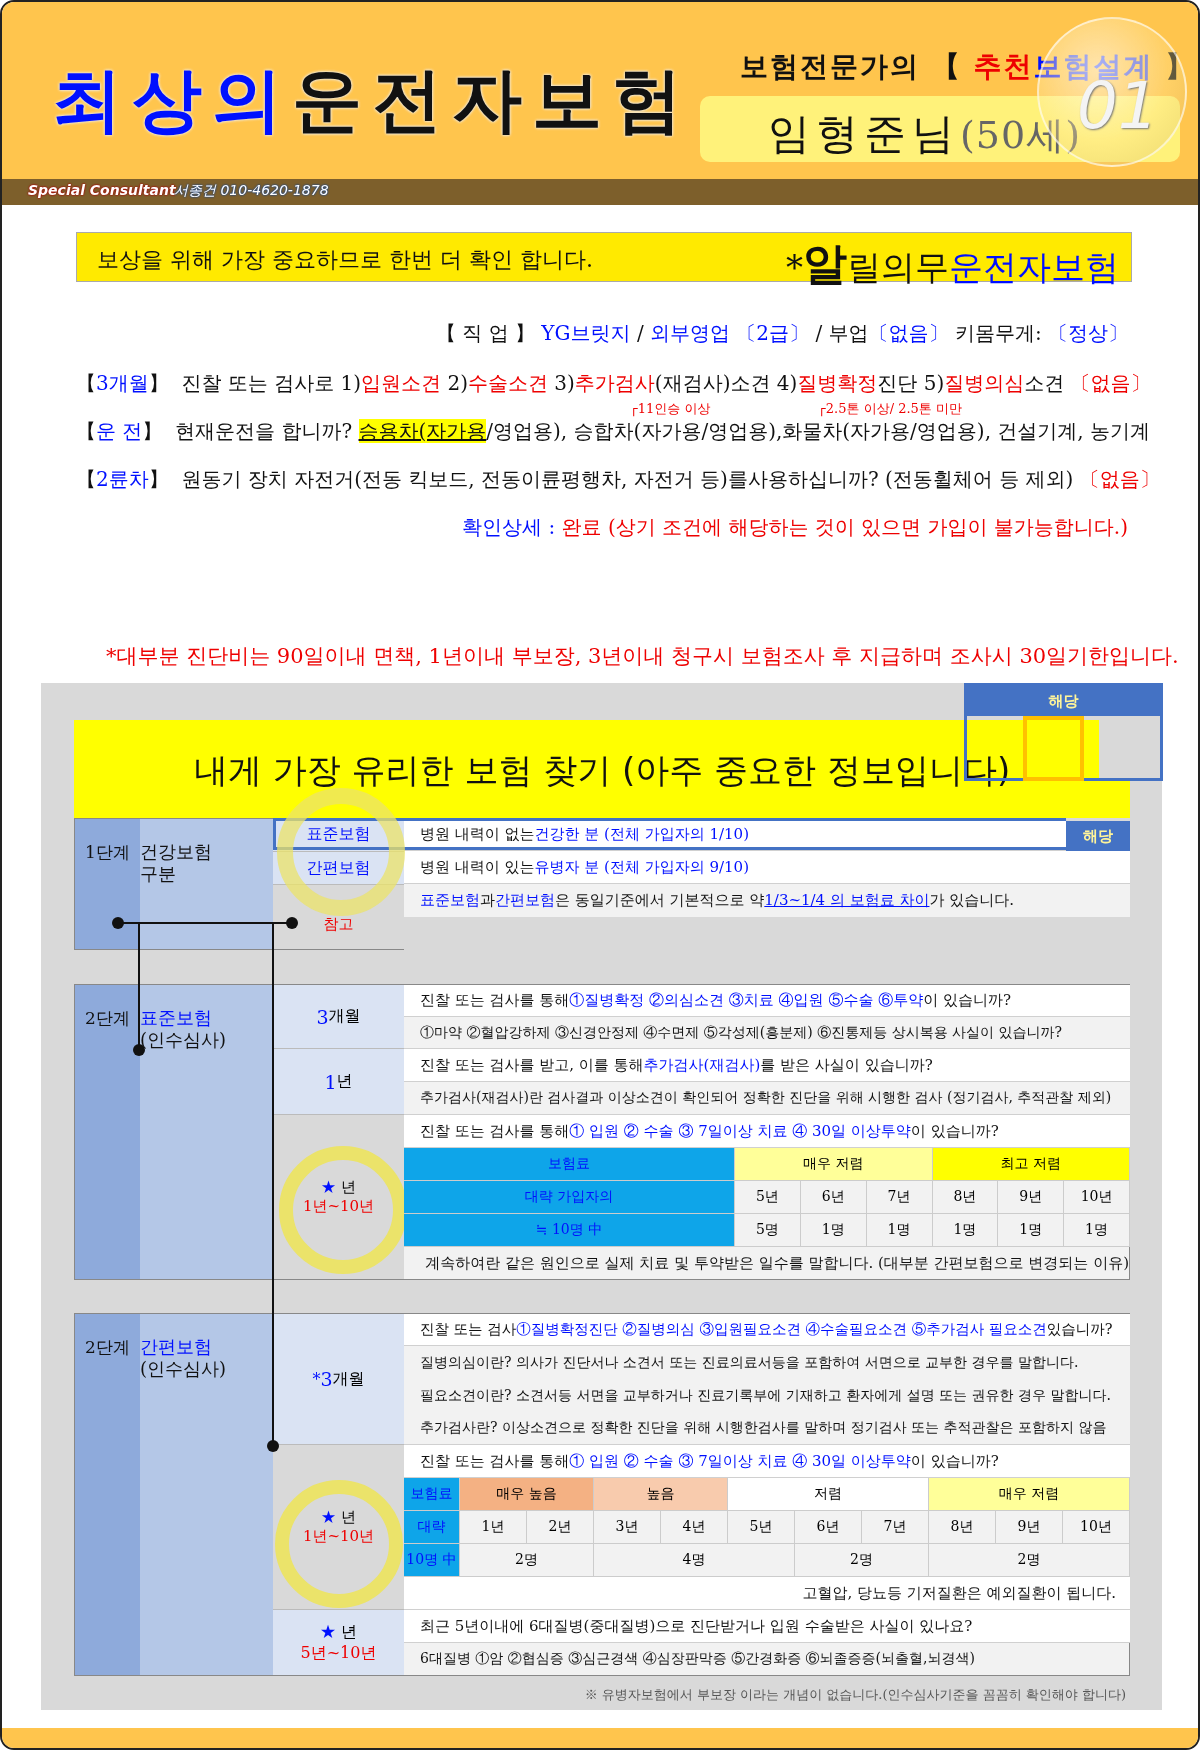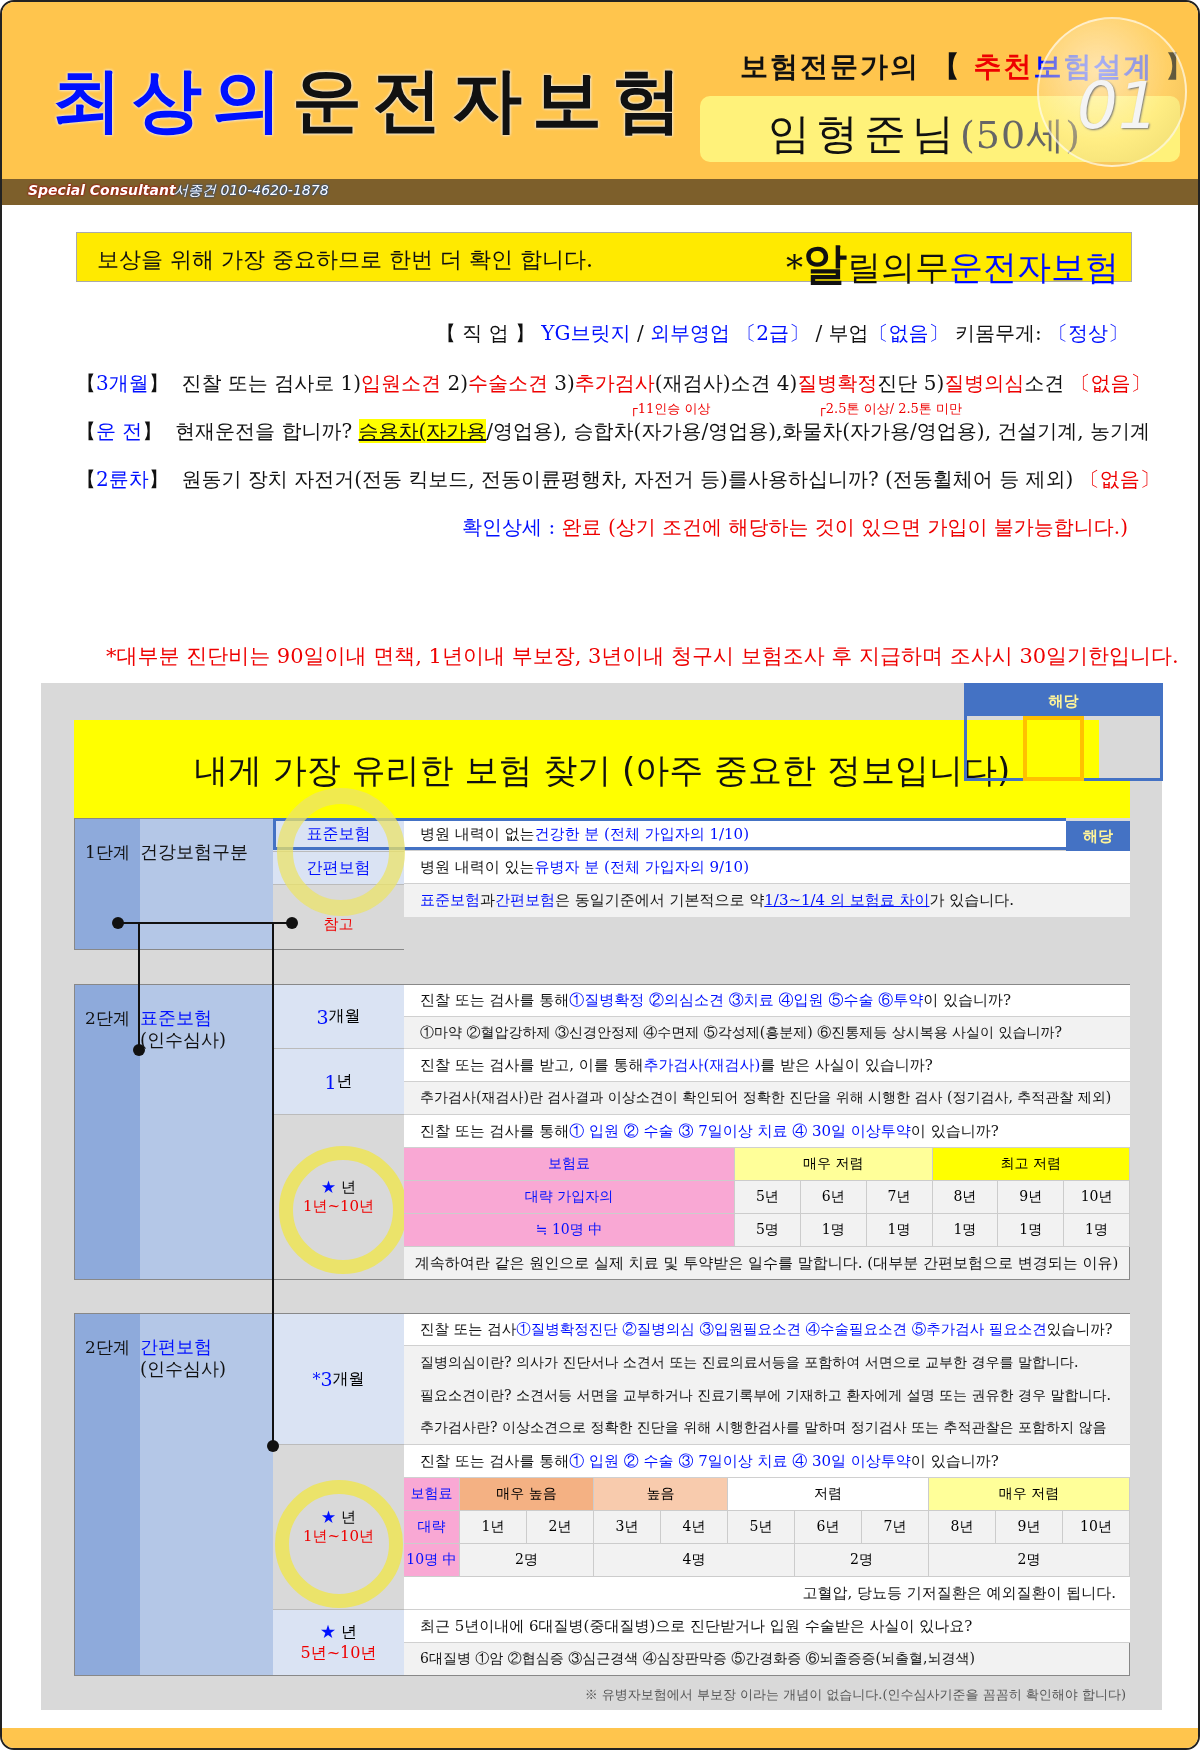--- a/index.html
+++ b/index.html
@@ -48,21 +48,21 @@
 .cat{background:#b4c7e7;color:#111;font-size:18px;align-items:flex-start;padding-top:22px;line-height:22px}
 .sub{background:#dae3f3;font-size:16px}
 .subgray{background:#d9d9d9;font-size:15px}
 .crow{position:absolute;left:402px;width:726px;font-size:15px;color:#111;display:flex;align-items:center;padding-left:16px;white-space:nowrap;border-bottom:1px solid #d0d0d0}
 .w{background:#fff}
 .g{background:#f2f2f2}
 .ring{position:absolute;width:118px;height:118px;border-radius:50%;border:14px solid #ebe36a}
 .ring-t{position:absolute;border-radius:50%;border:16px solid rgba(235,227,106,.75)}
 .grid{position:absolute;display:grid;font-size:14px}
 .grid div{display:flex;align-items:center;justify-content:center;border-right:1px solid #ccc;border-bottom:1px solid #ccc}
-.pk{background:#f9a8d4}
+.pk{background:#0ea5e9}
 .ly{background:#ffff99}
 .yy{background:#ffff00}
 .gg{background:#f2f2f2}
 .ww{background:#fff}
 .or1{background:#f4b183}
 .or2{background:#f8cbad}
 .gnote{position:absolute;font-size:13px;color:#555;white-space:nowrap}
 .connector{position:absolute;background:#111}
 .dot{position:absolute;width:12px;height:12px;border-radius:50%;background:#111}
 .footer{position:absolute;left:0;top:1726px;width:1200px;height:24px;background:#ffc54d}
@@ -139,21 +139,21 @@
     </div>
   <div class="widget">
     <div class="wh">해당</div>
     <div class="wgray"></div>
     <div class="osq"></div>
   </div>
 
   <div class="cell stage" style="left:72px;top:816px;width:66px;height:132px;border:1px solid #888;border-right:none">
       <span>1단계</span>
     </div>
-  <div class="cell cat" style="left:138px;top:816px;width:133px;height:132px;flex-direction:row;justify-content:flex-start;border-top:1px solid #888;border-bottom:1px solid #888">
+  <div class="cell cat" style="left:138px;top:816px;width:133px;height:132px;flex-direction:column;justify-content:flex-start;border-top:1px solid #888;border-bottom:1px solid #888">
       <span>건강보험</span>
       <span>구분</span>
     </div>
   <div class="cell sub blue" style="left:271px;top:816px;width:131px;height:33px">
       <span>표준보험</span>
     </div>
   <div class="cell sub blue" style="left:271px;top:849px;width:131px;height:33px;border-top:1px solid #bbb">
       <span>간편보험</span>
     </div>
   <div class="cell subgray red" style="left:271px;top:882px;width:131px;height:66px;padding-top:14px;border-top:1px solid #bbb;border-bottom:1px solid #888">
@@ -235,21 +235,21 @@
     <div class="gg">9년</div>
     <div class="gg">10년</div>
     <div class="pk blue">≒ 10명 中</div>
     <div class="gg">5명</div>
     <div class="gg">1명</div>
     <div class="gg">1명</div>
     <div class="gg">1명</div>
     <div class="gg">1명</div>
     <div class="gg">1명</div>
   </div>
-  <div class="crow g red" style="top:1245px;height:33px;justify-content:center;padding-left:0;border-bottom:1px solid #888;border-right:1px solid #888">
+  <div class="crow g red" style="top:1245px;height:33px;justify-content:flex-end;padding-left:0;border-bottom:1px solid #888;border-right:1px solid #888">
       <span>계속하여란 같은 원인으로 실제 치료 및 투약받은 일수를 말합니다. (대부분 간편보험으로 변경되는 이유)</span>
     </div>
 
 
   <div class="cell stage" style="left:72px;top:1311px;width:66px;height:363px;border:1px solid #888;border-right:none">
       <span>2단계</span>
     </div>
   <div class="cell cat" style="left:138px;top:1311px;width:133px;height:363px;flex-direction:column;justify-content:flex-start;border-top:1px solid #888;border-bottom:1px solid #888">
       <span class="blue">간편보험</span>
       <span>(인수심사)</span>

